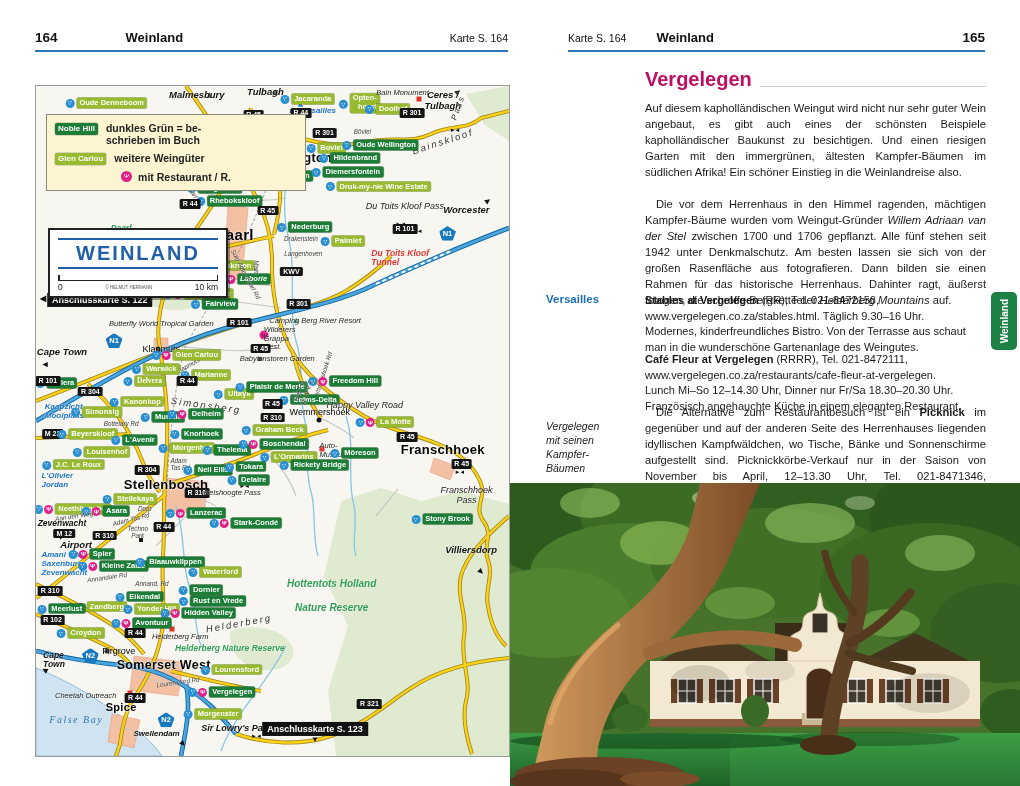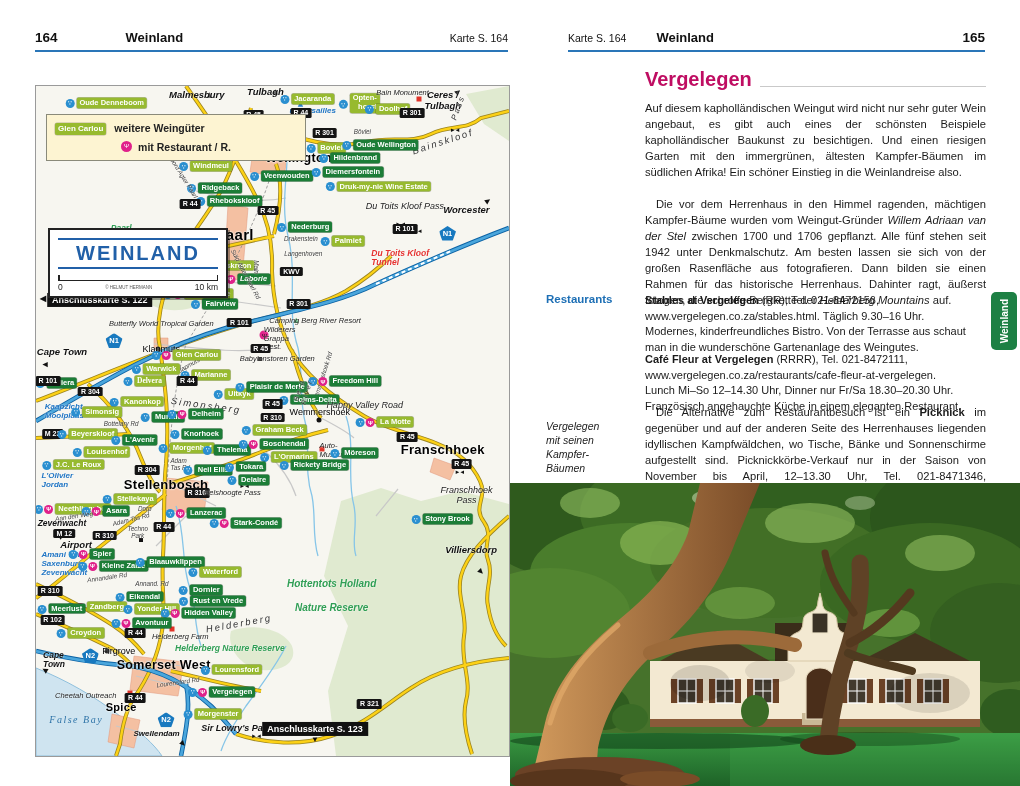--- a/index.html
+++ b/index.html
@@ -367,20 +367,25 @@
         <div class="mk mk-arr" style="left: 1.8%; top: 41.5%; transform: translate(-50%, -50%) rotate(180deg);">►</div>
         <div class="mk mk-arr" style="left: 5%; top: 67.2%; transform: translate(-50%, -50%) rotate(215deg);">►</div>
         <div class="mk mk-arr" style="left: 94%; top: 72.6%; transform: translate(-50%, -50%) rotate(45deg);">►</div>
         <div class="mk mk-arr" style="left: 31%; top: 98.2%; transform: translate(-50%, -50%) rotate(45deg);">►</div>
         <div class="mk mk-arr" style="left: 1.8%; top: 87.2%; transform: translate(-50%, -50%) rotate(210deg);">►</div>
         <div class="mk mk-arrblue" style="left: 55.8%; top: 2.7%; transform: translate(-50%, -50%) rotate(-90deg);">►</div>
       </div>
 
     <div class="legend">
       <div class="lg-row">
+        <span class="chipc chip-dark lg-chip">Noble Hill</span>
+        <span class="lg-text">dunkles Grün = be-
+schrieben im Buch</span>
+      </div>
+      <div class="lg-row">
         <span class="chipc chip-light lg-chip">Glen Carlou</span>
         <span class="lg-text">weitere Weingüter</span>
       </div>
       <div class="lg-row">
         <span class="ic ic-rest lg-ic"></span>
         <span class="lg-text">mit Restaurant / R.</span>
       </div>
     </div>
 
     <div class="logo-box">
@@ -395,21 +400,21 @@
   </div>
 
   <div class="art-title">
     <span>Vergelegen</span>
     <div class="title-rule"></div>
   </div>
 
   <div class="body-col" style="top:100px;">Auf diesem kapholländischen Weingut wird nicht nur sehr guter Wein angebaut, es gibt auch eines der schönsten Beispiele kapholländischer Baukunst zu besichtigen. Und einen riesigen Garten mit den immergrünen, ältesten Kampfer-Bäumen im südlichen Afrika! Ein schöner Einstieg in die Weinlandreise also.</div>
   <div class="body-col p-indent rich" style="top:196px;"><span>Die vor dem Herrenhaus in den Himmel ragenden, mächtigen Kampfer-Bäume wurden vom Weingut-Gründer </span><span class="seg-i">Willem Adriaan van der Stel</span><span> zwischen 1700 und 1706 gepflanzt. Alle fünf stehen seit 1942 unter Denkmalschutz. Am besten lassen sie sich von der großen Rasenfläche aus fotografieren. Dann bilden sie einen Rahmen für das historische Herrenhaus. Dahinter ragt, äußerst fotogen, die schroffe Bergkette der </span><span class="seg-i">Helderberg Mountains</span><span> auf.</span></div>
 
-  <div class="margin-label">Restaurants</div>
+  <div class="margin-label">Versailles</div>
 
   <div class="rest-block rich" style="top:293px;"><span class="seg-b">Stables at Vergelegen</span><span> (RR), Tel. 021-8472156,
 www.vergelegen.co.za/stables.html. Täglich 9.30–16 Uhr.
 Modernes, kinderfreundliches Bistro. Von der Terrasse aus schaut man in die wunderschöne Gartenanlage des Weingutes.</span></div>
   <div class="rest-block rich" style="top:352px;"><span class="seg-b">Café Fleur at Vergelegen</span><span> (RRRR), Tel. 021-8472111,
 www.vergelegen.co.za/restaurants/cafe-fleur-at-vergelegen.
 Lunch Mi–So 12–14.30 Uhr, Dinner nur Fr/Sa 18.30–20.30 Uhr.
 Französisch angehauchte Küche in einem eleganten Restaurant.</span></div>
 
   <div class="body-col p-indent rich" style="top:404px;"><span>Die Alternative zum Restaurantbesuch ist ein </span><span class="seg-b">Picknick</span><span> im gegenüber und auf der anderen Seite des Herrenhauses liegenden idyllischen Kampfwäldchen, wo Tische, Bänke und Sonnenschirme aufgestellt sind. Picknickkörbe-Verkauf nur in der Saison von November bis April, 12–13.30 Uhr, Tel. 021-8471346, www.vergelegen.co.za/picnic</span></div>

